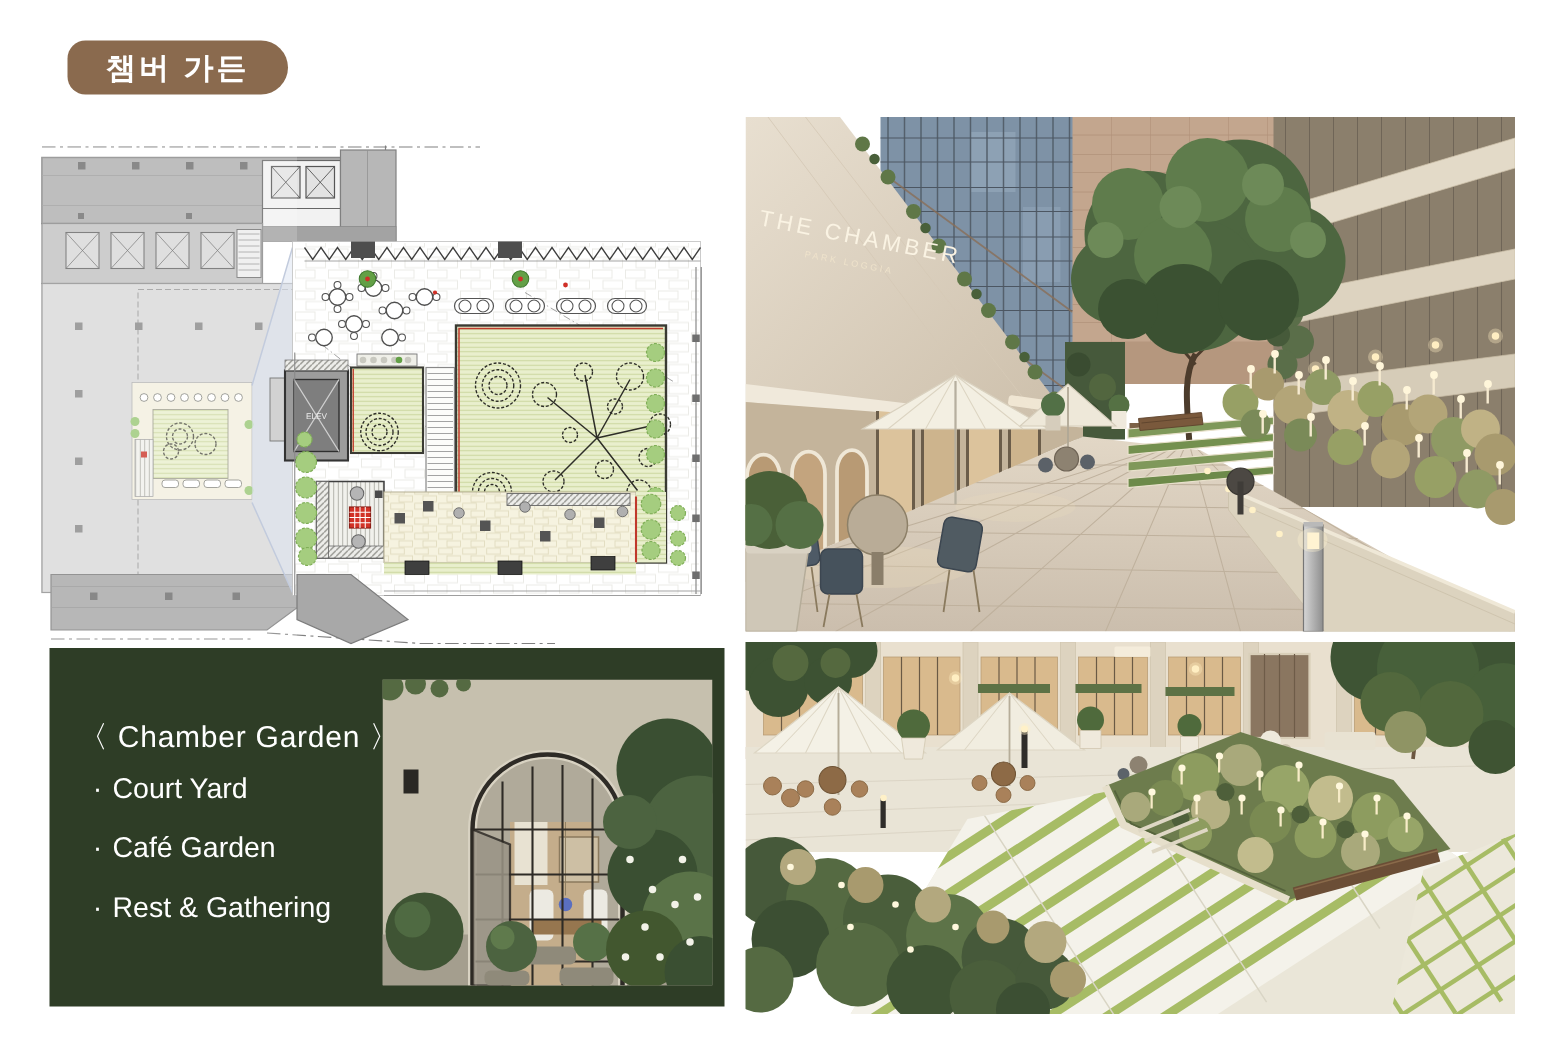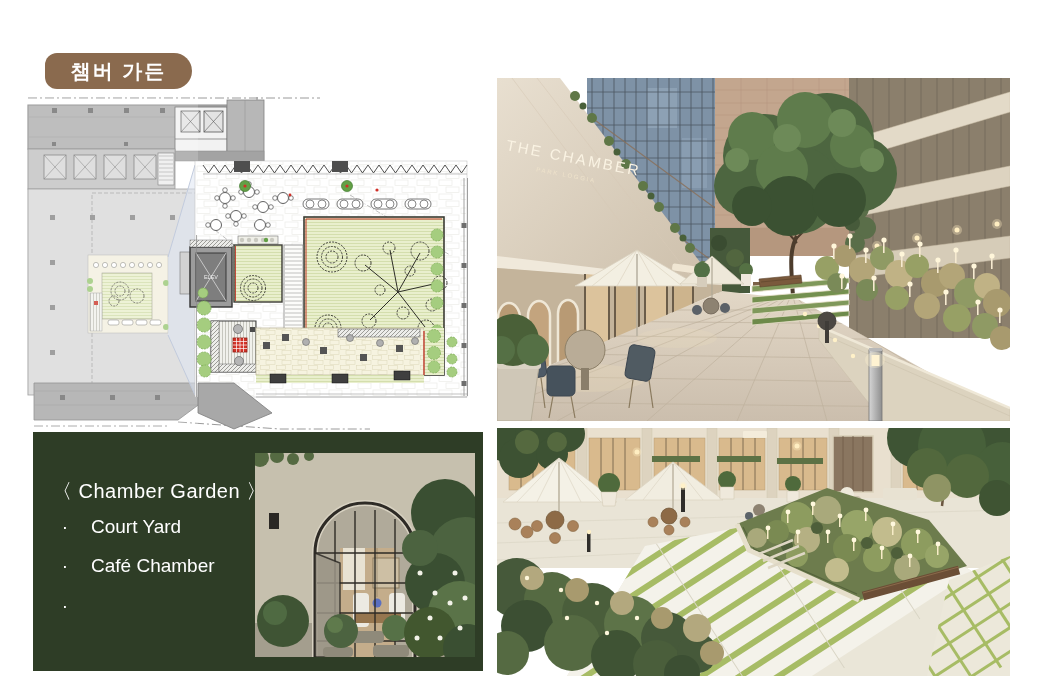--- a/index.html
+++ b/index.html
@@ -1,28 +1,28 @@
 <!DOCTYPE html>
 <html><head>
 <meta charset="utf-8">
 <style>
   html,body{margin:0;padding:0;background:#fff;}
   .canvas{position:relative;width:1040px;height:692px;background:#ffffff;overflow:hidden;
           font-family:"Liberation Sans",sans-serif;}
   .badge{position:absolute;left:45px;top:27px;width:147px;height:36px;background:#8a6a4e;
          border-radius:12px 18px 18px 12px;color:#fff;display:flex;align-items:center;
-         justify-content:center;font-size:20px;font-weight:bold;letter-spacing:2px;margin-top:26px;}
+         justify-content:center;font-size:20px;font-weight:bold;letter-spacing:2px;}
   .plan{position:absolute;left:20px;top:95px;width:450px;height:337px;}
   .photo-top{position:absolute;left:497px;top:78px;width:513px;height:343px;}
   .photo-bottom{position:absolute;left:497px;top:428px;width:513px;height:248px;}
   .panel{position:absolute;left:33px;top:432px;width:450px;height:239px;background:#2e3d26;}
   .panel-title{position:absolute;left:19px;top:46px;color:#fff;font-size:20px;letter-spacing:.5px;}
   .panel-item{position:absolute;left:26px;color:#fff;font-size:19px;display:flex;align-items:center;}
   .panel-item .dot{width:12px;text-align:center;font-size:19px;}
-  .panel-item .lbl{margin-left:20px;}
+  .panel-item .lbl{margin-left:4px;}
   .panel-photo{position:absolute;left:222px;top:21px;width:220px;height:204px;}
   .disclaimer{position:absolute;left:35px;top:673px;font-size:13.5px;color:#141414;letter-spacing:-.2px;}
   svg{display:block;}
   svg text{font-family:"Liberation Sans",sans-serif;}
 </style>
 </head>
 <body>
 
 <div class="canvas">
 
@@ -918,24 +918,25 @@
   </div>
 
   <div class="panel">
     <div class="panel-title">〈 Chamber Garden 〉</div>
     <div class="panel-item" style="top:84px;">
       <span class="dot">·</span>
       <span class="lbl">Court Yard</span>
     </div>
     <div class="panel-item" style="top:123px;">
       <span class="dot">·</span>
-      <span class="lbl">Café Chamber</span>
+      <span class="lbl">Café Garden</span>
     </div>
     <div class="panel-item" style="top:163px;">
       <span class="dot">·</span>
+      <span class="lbl">Rest &amp; Gathering</span>
     </div>
 
     <div class="panel-photo">
     <svg width="220" height="204" viewBox="0 0 220 204">
       <rect x="0" y="0" width="220" height="204" fill="#c6c0ae"></rect>
       <rect x="0" y="170" width="220" height="34" fill="#a49e8e"></rect>
       <rect x="14" y="60" width="10" height="16" fill="#2a2824"></rect>
       <g>
         <path d="M60,204 V100 A50,50 0 0 1 160,100 V204" fill="#b0aa9a" stroke="#d8d2c2" stroke-width="6"></path>
         <rect x="85" y="95" width="55" height="109" fill="#c4ad8b"></rect>

